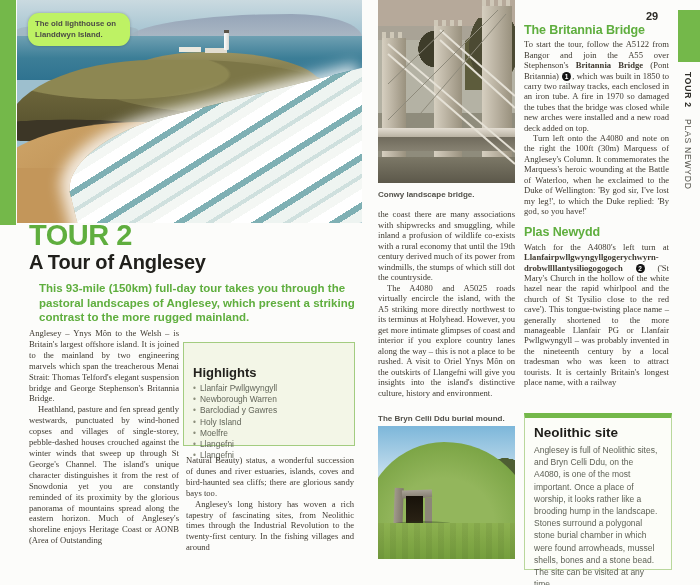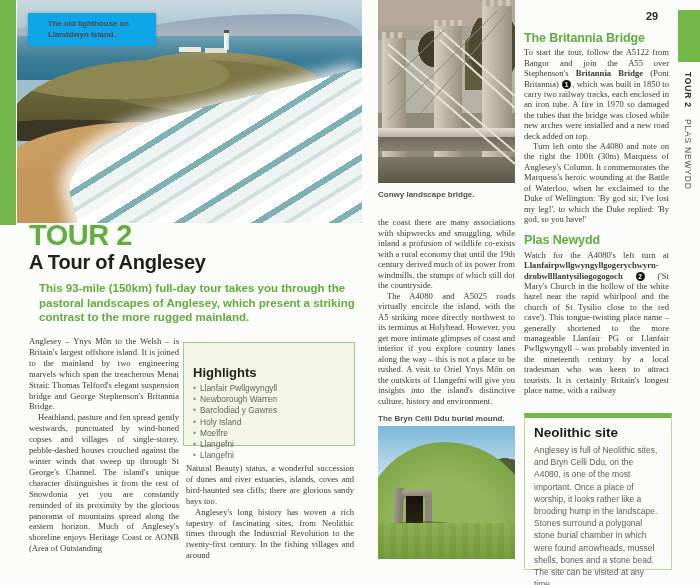--- a/index.html
+++ b/index.html
@@ -16,29 +16,29 @@
   .h-sea{top:36px;left:0;right:0;height:44px;background:linear-gradient(180deg,#6fa0b2,#3c7e97 50%,#2f7390);}
   .h-island{top:52px;left:28%;width:60%;height:34px;background:linear-gradient(180deg,#9a9260,#6e6a3e);border-radius:45% 55% 20% 30%/95% 100% 0 0;}
   .h-lighthouse{top:33px;left:60%;width:5px;height:17px;background:linear-gradient(90deg,#ffffff,#d8d8d4);border-radius:1px;}
   .h-lighthouse::after{content:"";position:absolute;top:-3px;left:0;width:5px;height:3px;background:#5b5348;}
   .h-buildings{top:47px;left:47%;width:22px;height:5px;background:#ece9df;box-shadow:26px 1px 0 #e2ded2;}
   .h-head{top:60px;left:-12px;width:108%;height:72px;background:radial-gradient(ellipse at 30% 20%,#8d8752 0 30%,rgba(0,0,0,0) 31%),radial-gradient(ellipse at 65% 30%,#7c7647 0 45%,rgba(0,0,0,0) 46%),linear-gradient(180deg,#7a7343,#57512e);border-radius:40% 50% 10% 20%/100% 90% 0 0;}
   .h-rocks{top:95px;left:0;width:100%;height:60px;background:radial-gradient(ellipse at 15% 60%,#3c3626 0 22%,rgba(0,0,0,0) 23%),radial-gradient(ellipse at 45% 70%,#332d1f 0 26%,rgba(0,0,0,0) 27%),radial-gradient(ellipse at 80% 45%,#423b29 0 24%,rgba(0,0,0,0) 25%);}
   .h-sand{bottom:-14px;left:-20px;width:70%;height:115px;background:linear-gradient(150deg,#d0a76b,#b8894c 70%);border-radius:60% 40% 0 0/45% 70% 0 0;}
   .h-sand2{bottom:0;left:0;width:45%;height:55px;background:#c3965a;border-radius:0 60% 0 0/0 100% 0 0;}
   .h-surf{bottom:-30px;right:-26px;width:92%;height:150px;transform:rotate(-14deg);background:repeating-linear-gradient(-18deg,#f4f7f4 0 9px,#cfe0de 9px 13px,#eef4f1 13px 24px,#7fb0b4 24px 30px,#ffffff 30px 41px);border-radius:35% 0 0 12%;box-shadow:-8px -6px 14px rgba(255,255,255,.8);}
-  .callout{left:11px;top:13px;width:88px;background:#0ea5e9;padding:5px 20px;font-size:7.8px;font-weight:bold;line-height:1.45;color:#4c4b46;border-radius:1px;box-shadow:0 0 3px rgba(0,0,0,.25);}
+  .callout{left:11px;top:13px;width:88px;background:#bef264;padding:5px 7px;font-size:7.8px;font-weight:bold;line-height:1.45;color:#4c4b46;border-radius:11px;box-shadow:0 0 3px rgba(0,0,0,.25);}
 
   
   .kicker{position:absolute;left:29px;top:219px;font-size:29px;font-weight:bold;color:#5fae3e;letter-spacing:-.5px;}
   .title{position:absolute;left:29px;top:251px;margin:0;font-size:20px;font-weight:bold;color:#21201c;letter-spacing:-.2px;}
   .intro{position:absolute;left:39px;top:281px;width:322px;margin:0;font-size:11.5px;line-height:14.5px;font-weight:bold;color:#5fae3e;}
 
   
-  .col{position:absolute;font-family:"Liberation Serif",serif;font-size:8.6px;line-height:10.9px;color:#3f3a31;text-align:justify;margin-top:8px;}
+  .col{position:absolute;font-family:"Liberation Serif",serif;font-size:8.6px;line-height:10.9px;color:#3f3a31;text-align:justify;}
   .col p{margin:0;}
   .indent{text-indent:9px;}
   .left-col{left:29px;top:328px;width:150px;}
   .mid-col{left:186px;top:455px;width:168px;}
   .center-col{left:378px;top:209px;width:137px;line-height:10.5px;}
   .right-col{left:524px;top:25px;width:145px;line-height:10.4px;}
   .right-col p{overflow-wrap:break-word;}
   .sec-h{font-family:"Liberation Sans",sans-serif;font-size:12.5px;font-weight:bold;color:#5fae3e;margin:0 0 4px;letter-spacing:-.1px;}
   .h2-plas{margin-top:11px;}
   .badge{display:inline-block;width:9px;height:9px;line-height:9px;border-radius:50%;background:#141414;color:#fff;font-family:"Liberation Sans",sans-serif;font-size:6.5px;font-weight:bold;text-align:center;vertical-align:0px;margin:0 1px;text-indent:0;}

